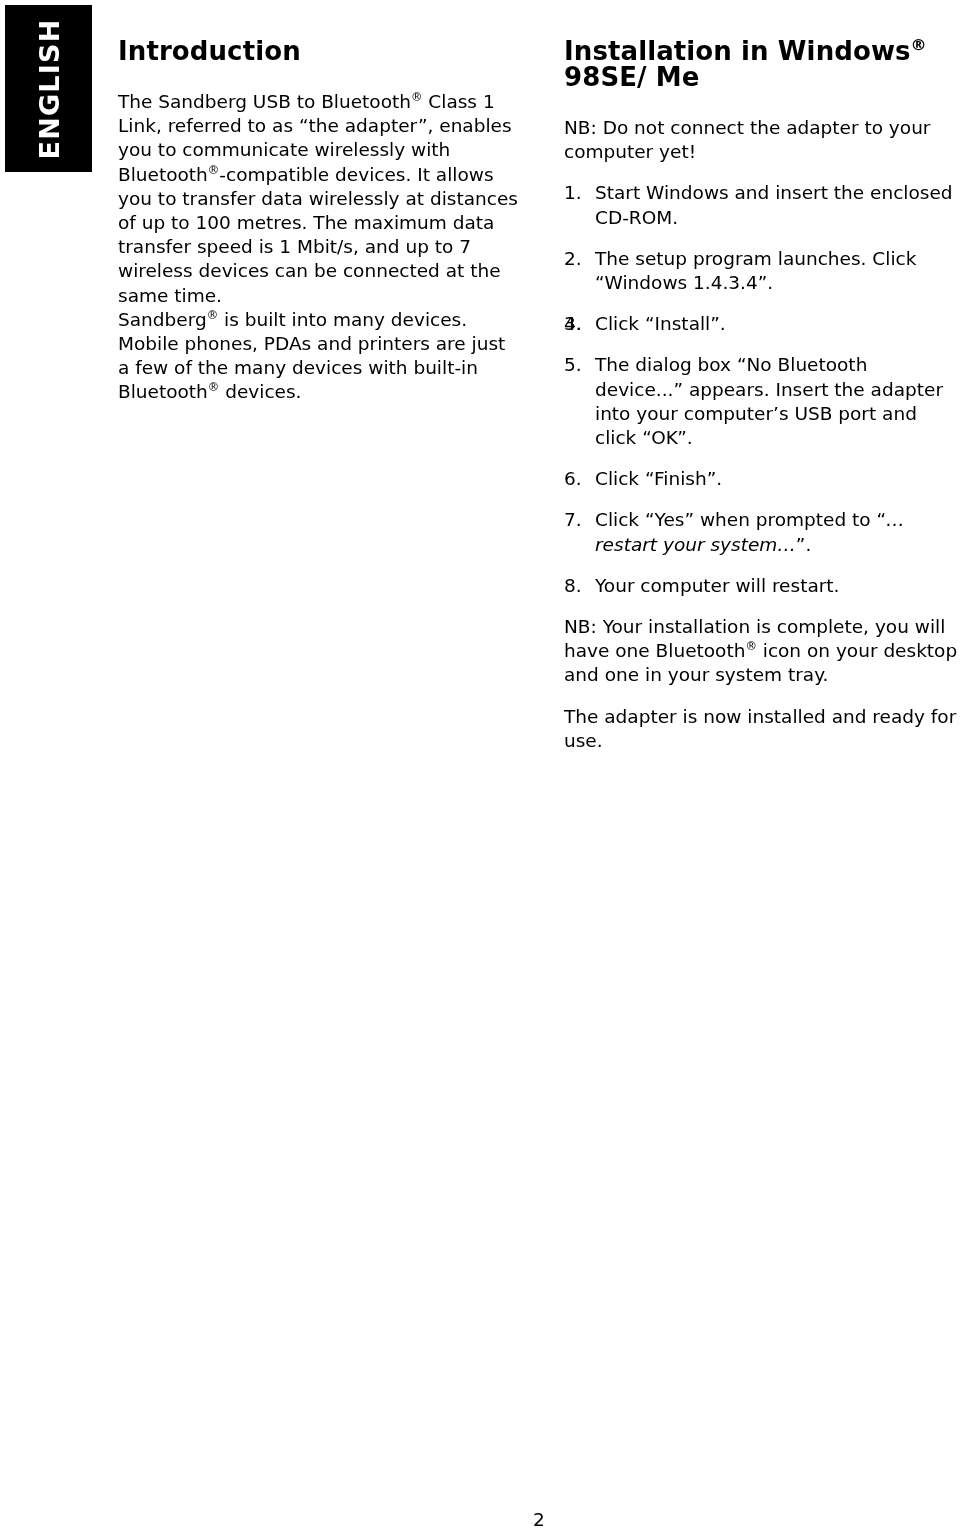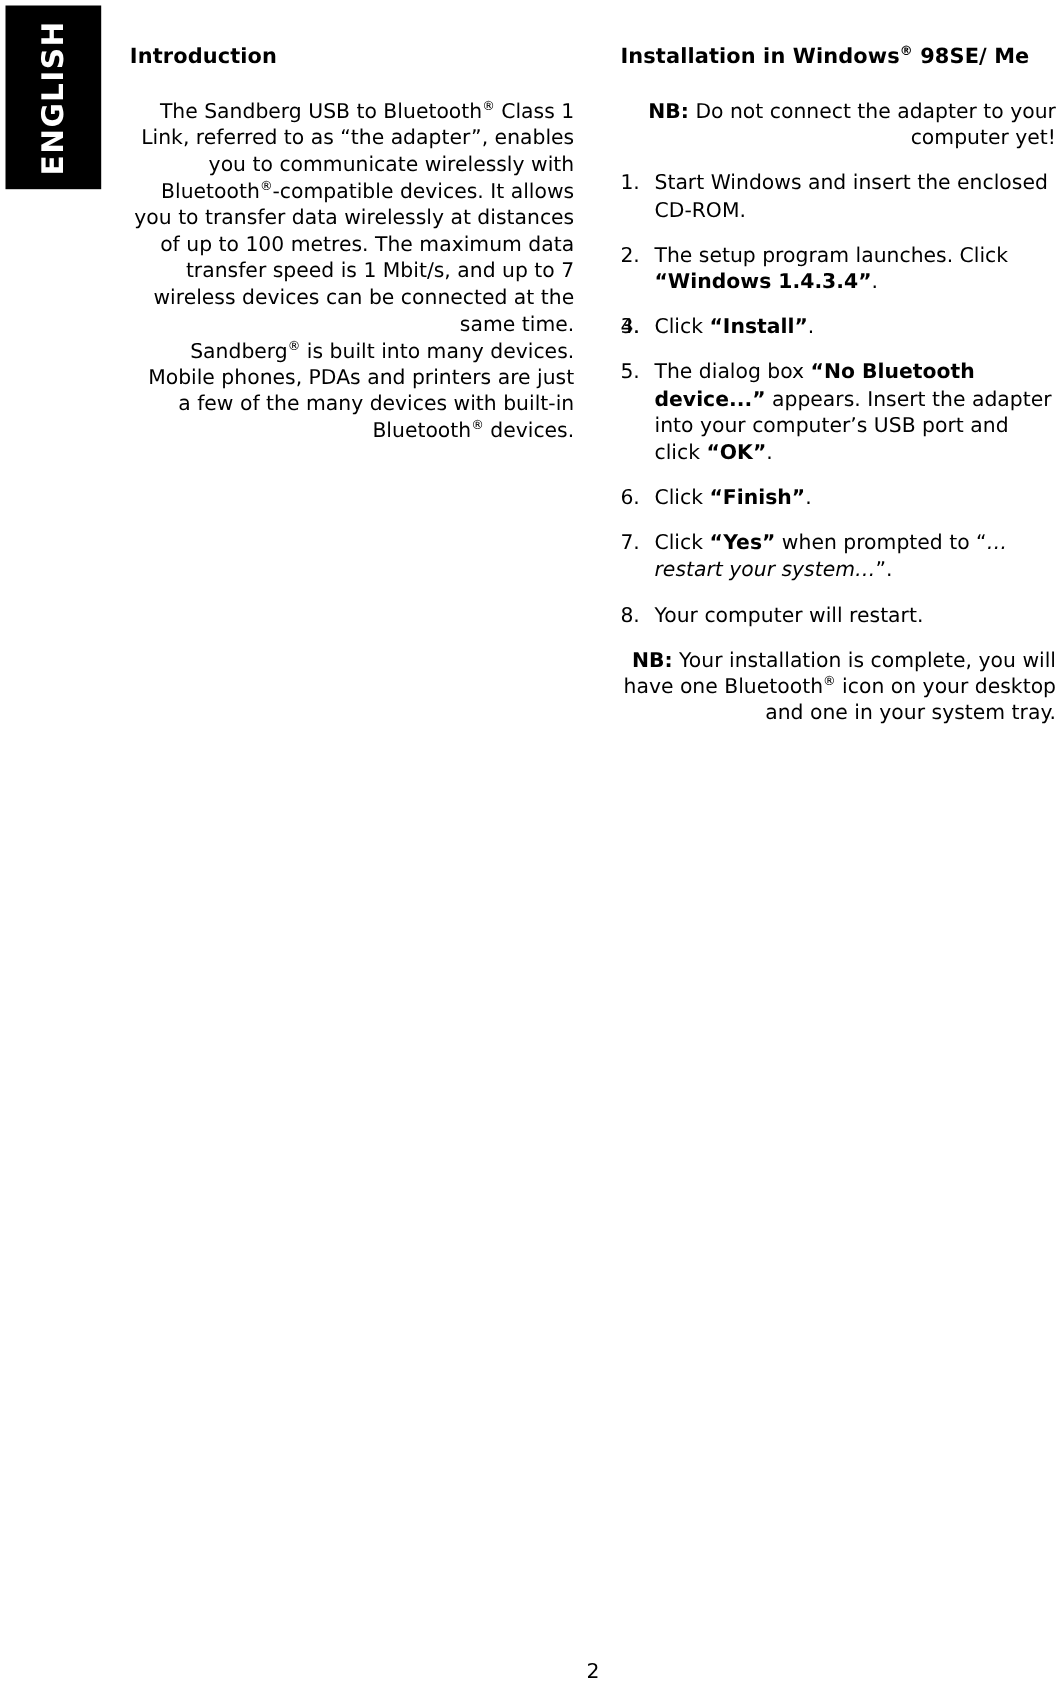--- a/index.html
+++ b/index.html
@@ -48,43 +48,43 @@
   }
   #column-right {
     position: absolute;
     left: 564px;
     top: 38px;
     width: 396px;
   }
 
   h2.section-heading {
     margin: 0 0 0 0;
-    font-size: 19px;
+    font-size: 26px;
     font-weight: bold;
     line-height: 26px;
     letter-spacing: 0.1px;
   }
 
   p.body-text {
     margin: 0;
     font-size: 18.5px;
     line-height: 24.2px;
-    text-align: right;
+    text-align: left;
   }
 
   .gap-after-heading { height: 26px; }
   .para-gap { height: 17px; }
 
   sup.reg {
     font-size: 0.62em;
     vertical-align: super;
     line-height: 0;
   }
 
-  b { font-weight: bold; }
+  b { font-weight: normal; }
   i { font-style: italic; }
 
   
   ol.steps {
     margin: 0;
     padding: 0;
     list-style: none;
     counter-reset: stepnum;
   }
   ol.steps > li {
@@ -159,18 +159,19 @@
       <li><span class="step-num">7.</span><span><span>Click </span><b>“Yes”</b><span> when prompted to “</span><i>…restart your system…</i><span>”.</span></span></li>
       <li><span class="step-num">8.</span><span><span>Your computer will restart.</span></span></li>
     </ol>
 
   <div class="para-gap"></div>
 
   <p class="body-text"><b>NB:</b><span> Your installation is complete, you will have one Bluetooth</span><sup class="reg">®</sup><span> icon on your desktop and one in your system tray.</span></p>
 
   <div class="para-gap"></div>
 
+  <p class="body-text">The adapter is now installed and ready for use.</p>
 
 </div>
 
 <div id="page-number">
   <span class="pn-inner">2</span>
 </div>
 
 </body></html>

